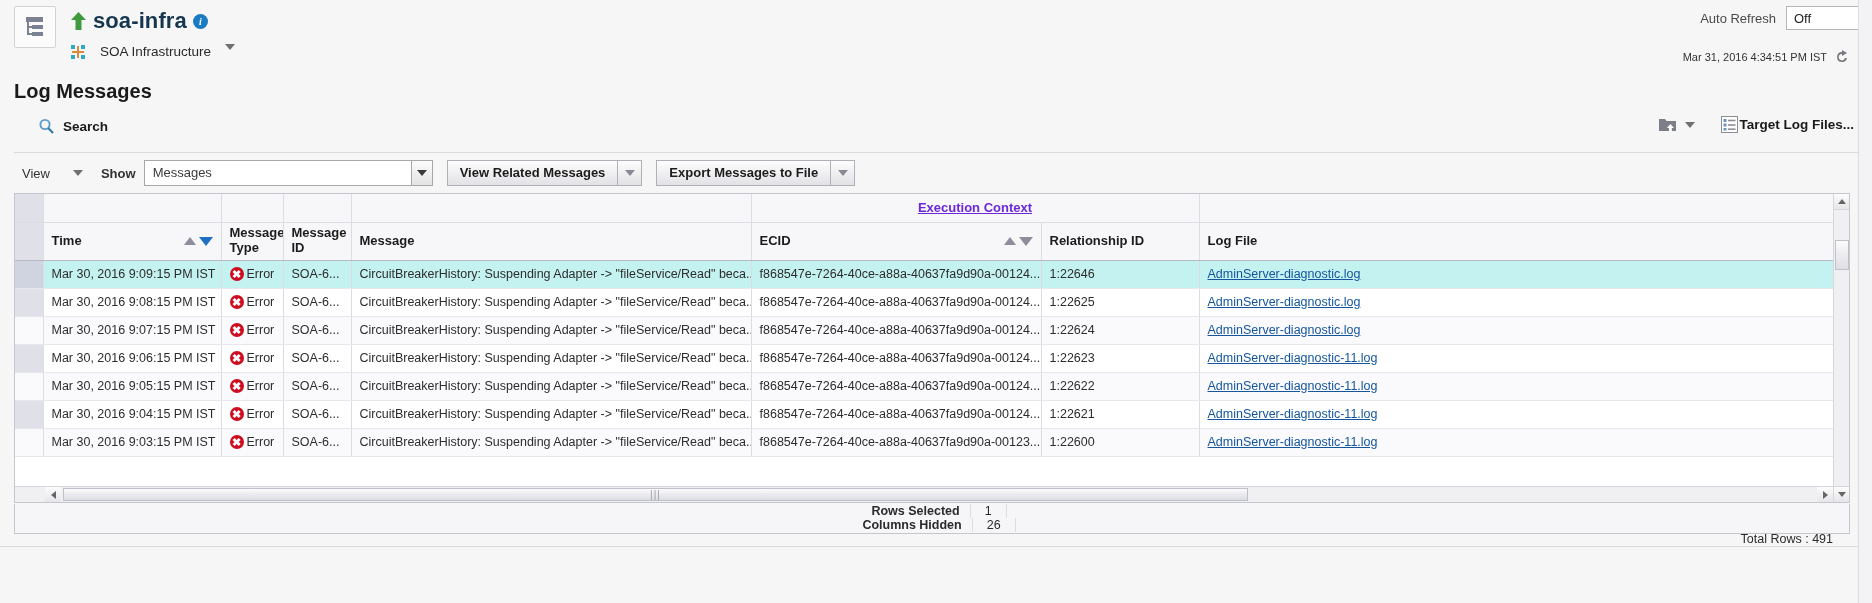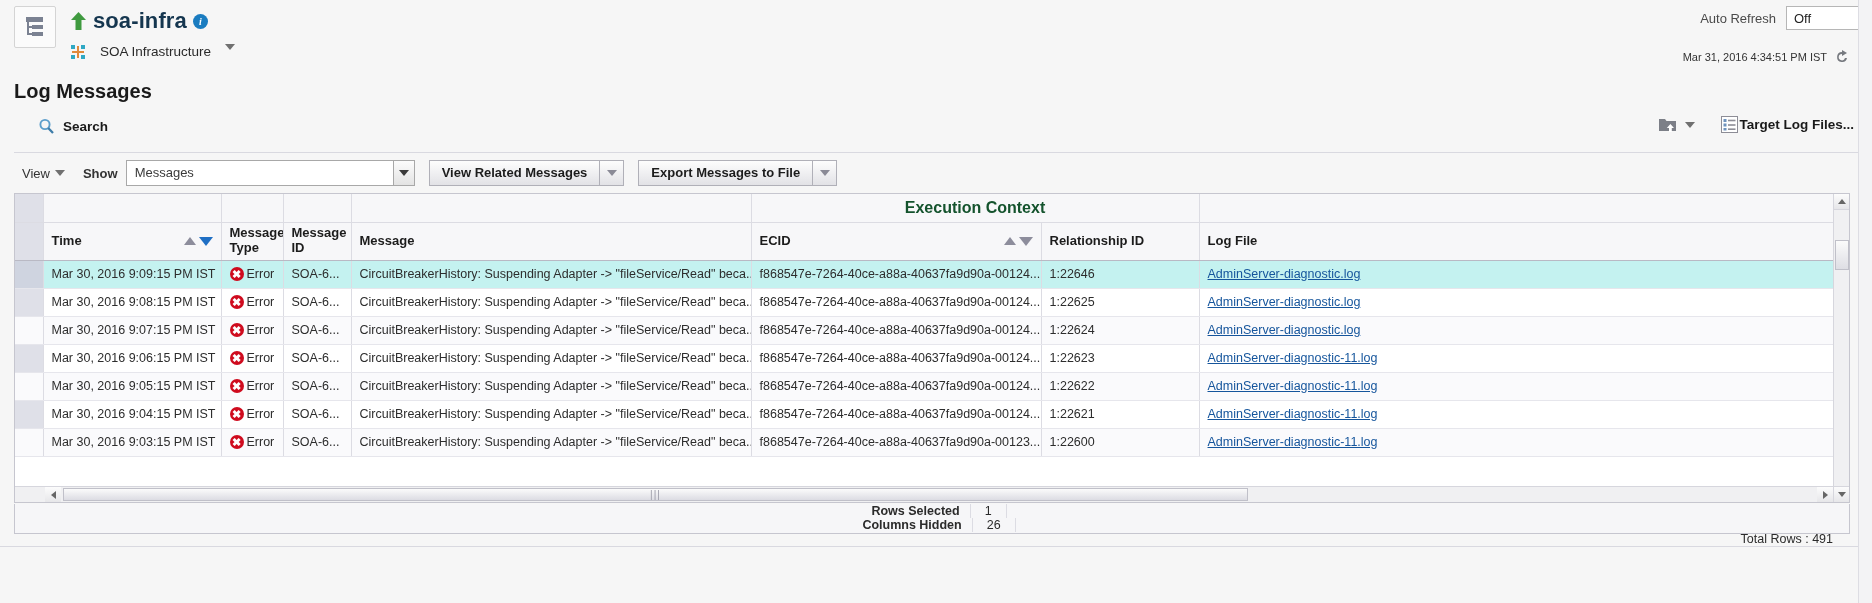--- a/index.html
+++ b/index.html
@@ -165,21 +165,21 @@
   
   .toolbar {
     position: absolute;
     left: 14px;
     top: 159px;
     height: 28px;
     display: flex;
     align-items: center;
     gap: 0;
   }
-  .view-menu { display:flex; align-items:center; gap:5px; margin-right:18px; margin-left:8px;}
+  .view-menu { display:flex; align-items:center; gap:23px; margin-right:18px; margin-left:8px;}
   .view-menu-label { font-size:13px; color:#333; }
   .show-label { font-size:13px; color:#333; font-weight: bold; margin-right: 8px; }
 
   .combo {
     display: flex;
     height: 26px;
     border: 1px solid #a8a8a8;
     background: #fff;
     box-sizing: border-box;
     margin-right: 14px;
@@ -253,24 +253,25 @@
     padding: 0 8px;
     text-align: left;
     white-space: nowrap;
     overflow: hidden;
     box-sizing: border-box;
   }
   thead tr.group-row th {
     background: #f7f7f9;
     height: 28px;
     border-bottom: 1px solid #dcdce3;
-    font-size: 16px;
+    font-size: 13px;
     font-weight: bold;
-    color: #14532d;
+    color: #6d28d9;
     text-align: center;
+    text-decoration: underline;
   }
   thead tr.col-row th {
     background: #f7f7f9;
     height: 38px;
     border-bottom: 1px solid #b9b9c4;
     font-size: 13px;
     font-weight: bold;
     color: #1c1c1c;
     vertical-align: middle;
   }

